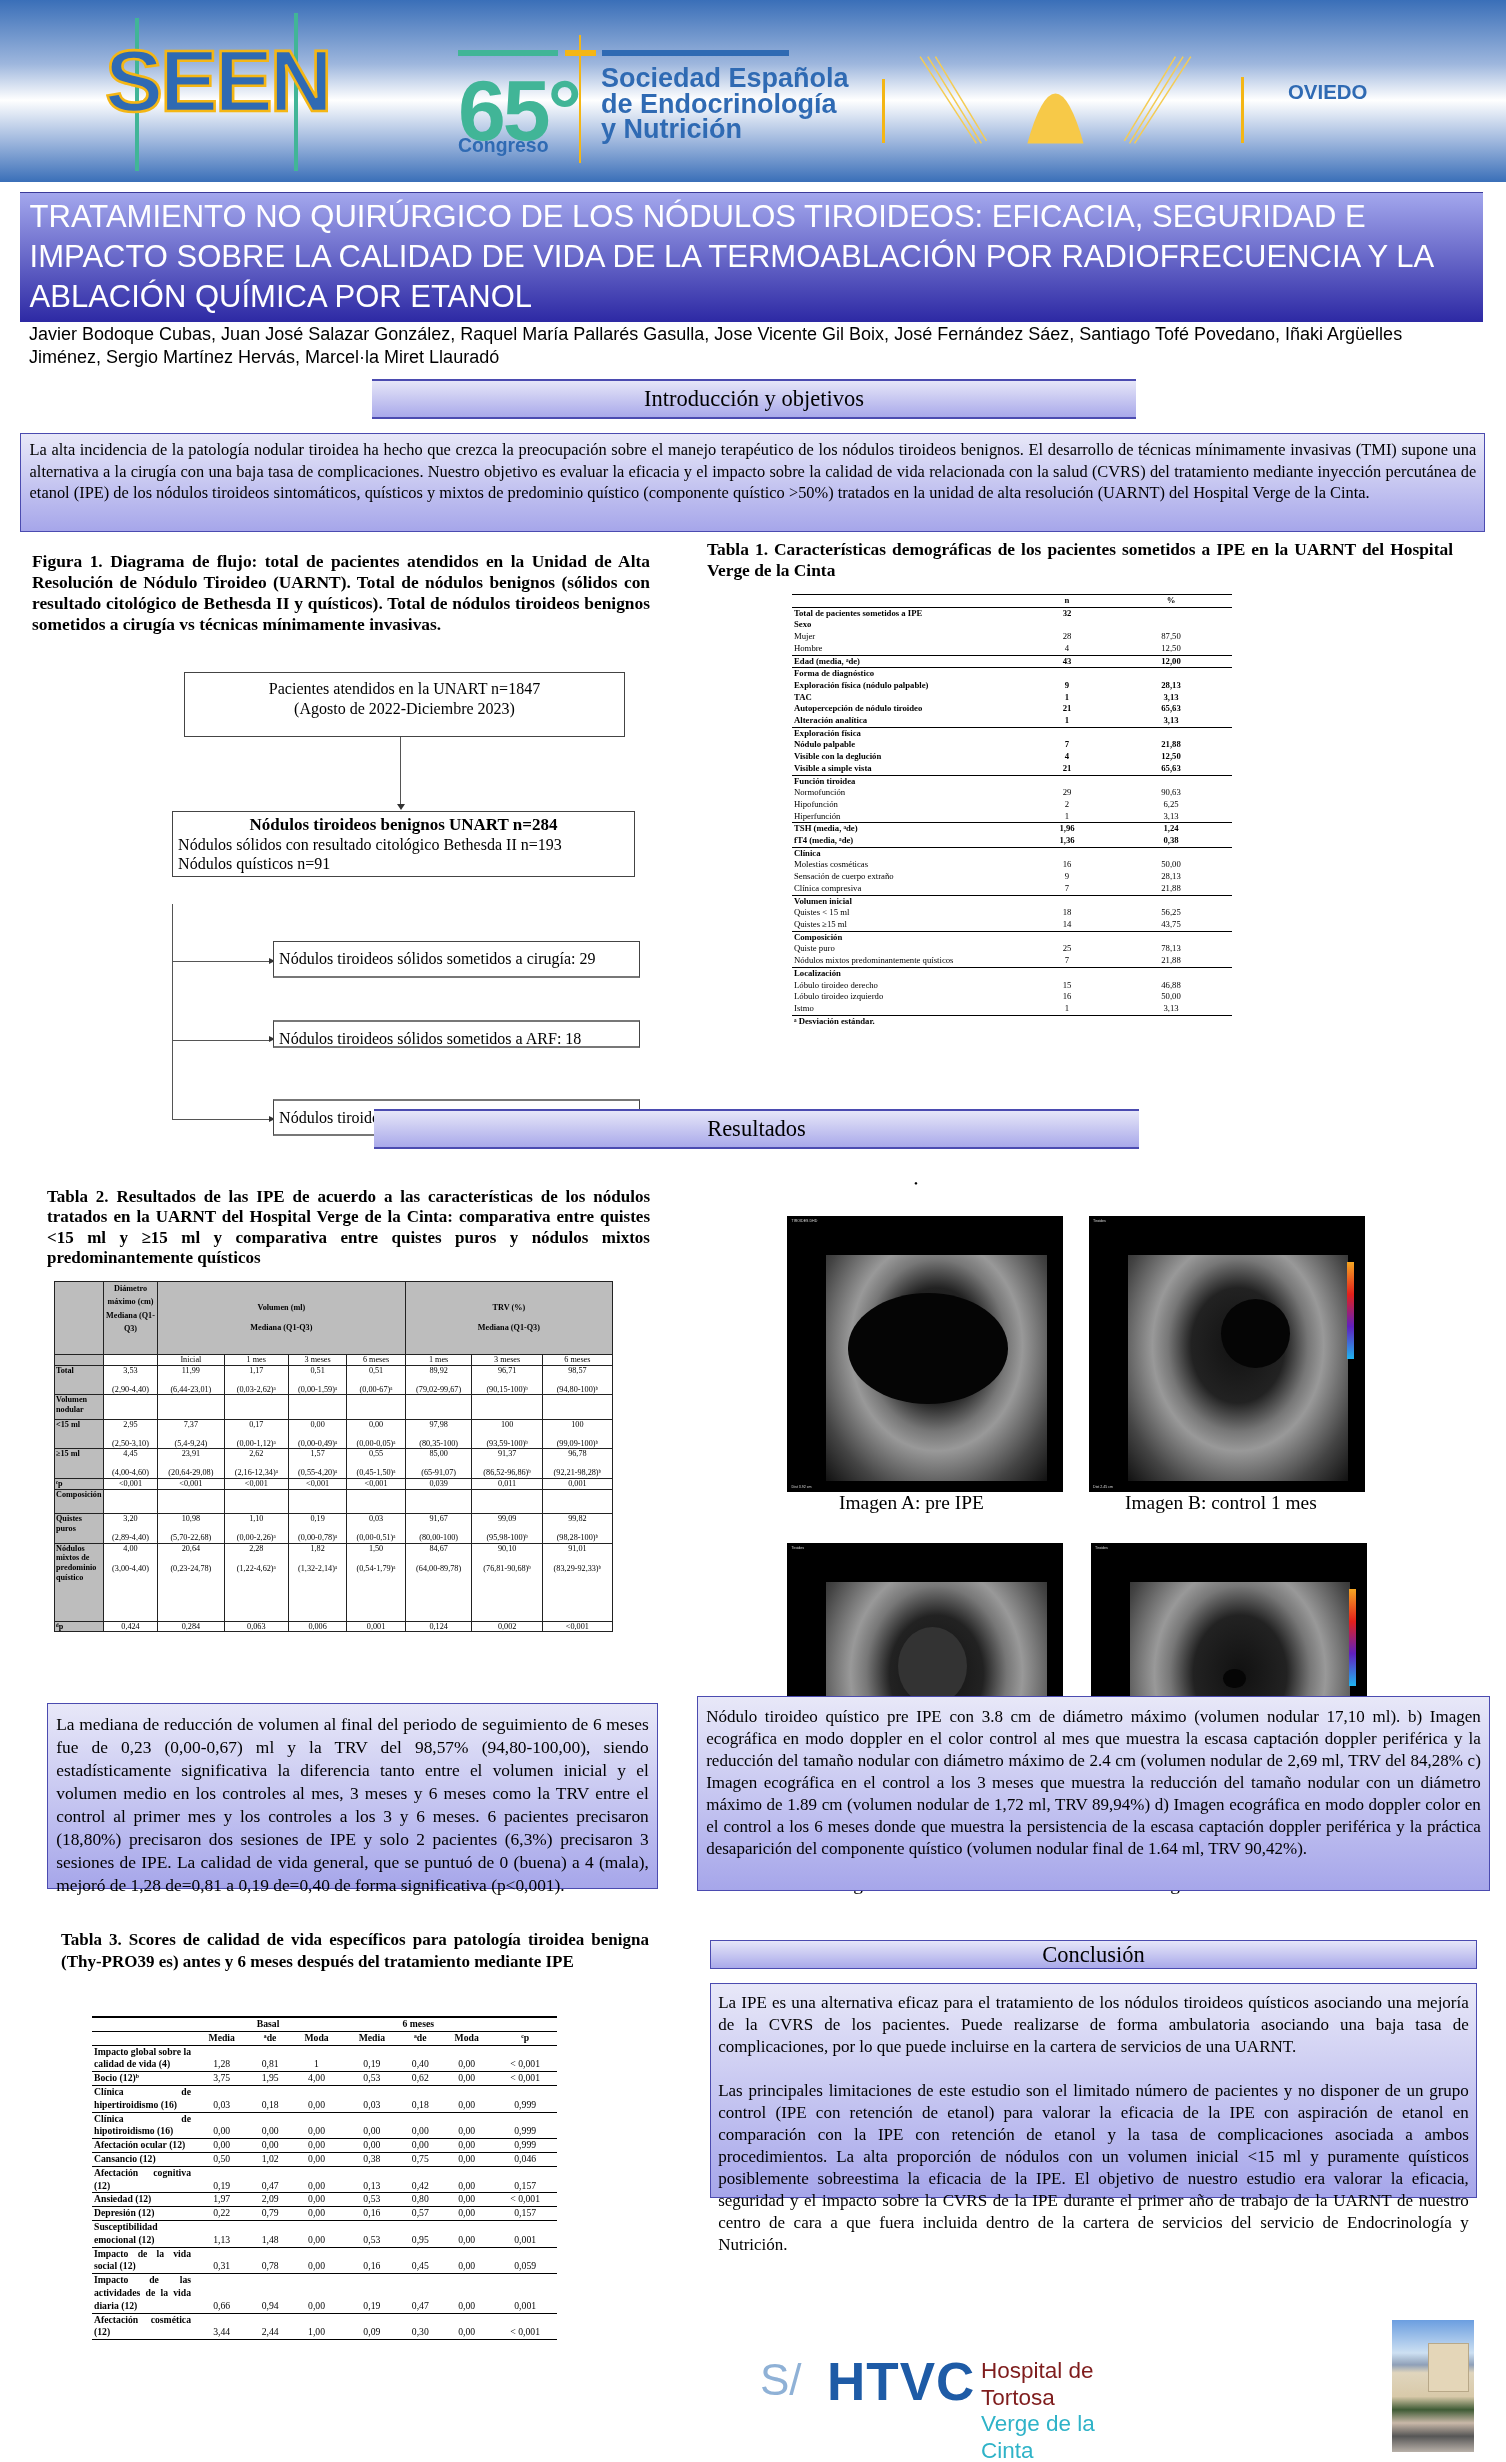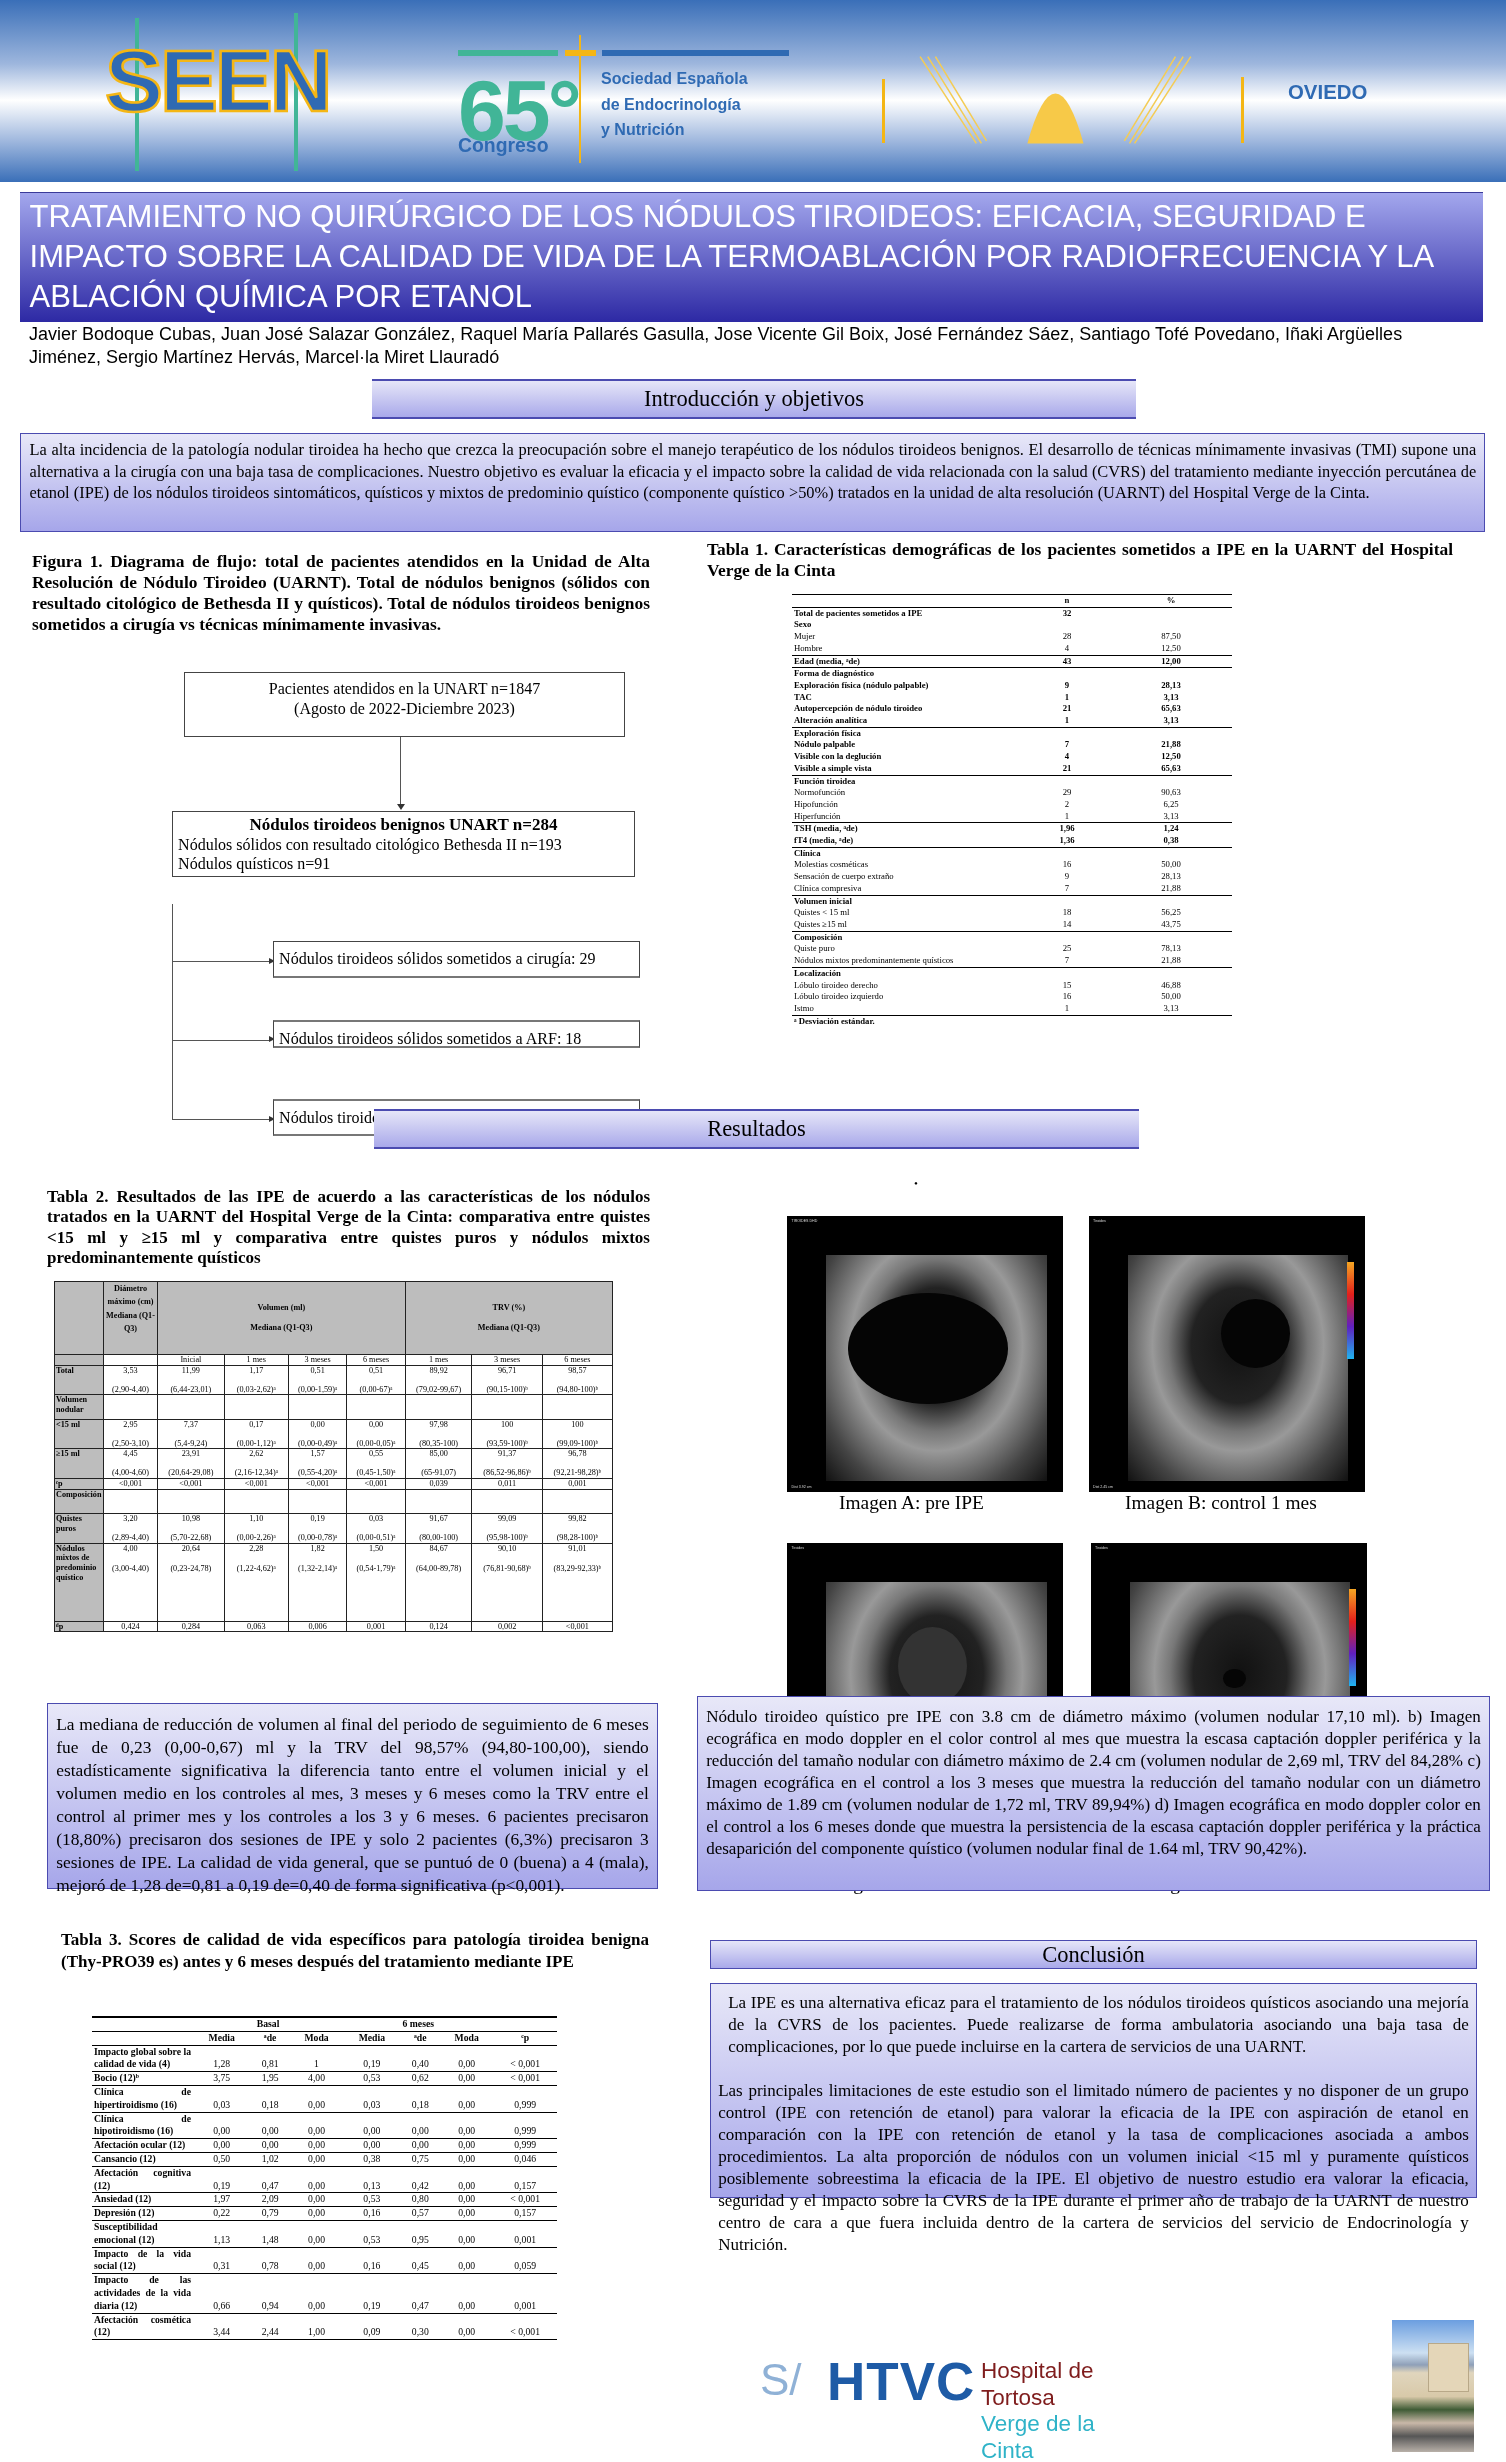--- a/index.html
+++ b/index.html
@@ -4,21 +4,21 @@
 <style>
   html,body{margin:0;padding:0;background:#fff;}
   body{width:1507px;height:2462px;position:relative;overflow:hidden;font-family:"Liberation Serif",serif;color:#000;}
   .abs{position:absolute;box-sizing:border-box;}
   
   #banner{left:0;top:0;width:1507px;height:182px;background:linear-gradient(#3a6fb8 0%,#9db6dd 35%,#ffffff 55%,#9db6dd 78%,#3a6fb8 100%);}
   .sen{left:105px;top:31px;font-family:"Liberation Sans",sans-serif;font-weight:bold;font-size:87px;letter-spacing:-3.1px;color:#2f6ab3;-webkit-text-stroke:2.6px #f4b615;}
   .sen-spire{width:4.1px;background:#41b597;}
   .c65{left:458px;top:61px;font-family:"Liberation Sans",sans-serif;font-weight:bold;font-size:86px;color:#41b597;letter-spacing:-3.1px;}
   .cong-txt{font-family:"Liberation Sans",sans-serif;font-weight:bold;color:#2f6ab3;}
-  .seen-txt{left:601px;top:66px;font-family:"Liberation Sans",sans-serif;font-weight:bold;font-size:16px;line-height:25.6px;color:#2f6ab3;}
+  .seen-txt{left:601px;top:66px;font-family:"Liberation Sans",sans-serif;font-weight:bold;font-size:27px;line-height:25.6px;color:#2f6ab3;}
   .ybar{background:#f4b615;}
   .oviedo{left:1288px;top:81px;font-family:"Liberation Sans",sans-serif;font-weight:bold;font-size:20.4px;color:#2f6ab3;}
   
   #titlebox{left:20.4px;top:192px;width:1463px;height:130px;background:linear-gradient(#a3a7ed,#2d29a4);border-top:1.5px solid #3a3a9a;}
   #title{left:9.2px;top:4.1px;right:9.2px;color:#fff;font-family:"Liberation Sans",sans-serif;font-size:31px;line-height:40px;}
   #authors{left:29px;top:323px;width:1431px;font-family:"Liberation Sans",sans-serif;font-size:18px;line-height:22.5px;}
   .sechead{background:linear-gradient(#e6e6f8,#a9a9ea);border-top:2px solid #4b4bb0;border-bottom:2px solid #4b4bb0;text-align:center;font-size:22.5px;display:flex;align-items:center;justify-content:center;}
   .panel{background:linear-gradient(#e8e8f8,#a6a6ea);border:1.5px solid #4b4bb0;border-left:1px solid #4b4bb0;border-right:1px solid #4b4bb0;font-size:17px;line-height:22.5px;text-align:justify;padding:9.2px 8.2px;}
   .cap{font-weight:bold;font-size:17.4px;line-height:21px;text-align:justify;}
   
@@ -737,21 +737,21 @@
         <td>0,09</td>
         <td>0,30</td>
         <td>0,00</td>
         <td>&lt; 0,001</td>
       </tr>
     </tbody>
 </table>
 
 <div class="abs sechead" style="left:710px;top:1940px;width:767px;height:29px;border-top:1px solid #4b4bb0;border-bottom:1px solid #4b4bb0;border-left:1px solid #4b4bb0;border-right:1px solid #4b4bb0;">Conclusión</div>
 <div class="abs panel" style="left:710px;top:1983px;width:767px;height:215px;font-size:17px;line-height:22px;padding:8.2px 7.2px;">
-  <p style="margin:0 0 22px 10px;">La IPE es una alternativa  eficaz para el tratamiento de los nódulos tiroideos quísticos asociando una mejoría de la CVRS de los pacientes. Puede realizarse de forma ambulatoria asociando una baja tasa de complicaciones, por lo que puede incluirse en la cartera de servicios de una UARNT.</p>
+  <p style="margin:0 0 22px 0;">La IPE es una alternativa  eficaz para el tratamiento de los nódulos tiroideos quísticos asociando una mejoría de la CVRS de los pacientes. Puede realizarse de forma ambulatoria asociando una baja tasa de complicaciones, por lo que puede incluirse en la cartera de servicios de una UARNT.</p>
   <p style="margin:0;">Las principales limitaciones de este estudio son el limitado número de pacientes y no disponer de un grupo control (IPE con retención de etanol) para valorar la eficacia de la IPE con aspiración de etanol en comparación con la IPE con retención de etanol y la tasa de complicaciones asociada a ambos procedimientos. La alta proporción de nódulos con un volumen inicial &lt;15 ml y puramente quísticos posiblemente sobreestima la eficacia de la IPE.  El objetivo de nuestro estudio era valorar la eficacia, seguridad y el impacto sobre la CVRS de la IPE durante el primer año de trabajo de la UARNT de nuestro centro de cara a que fuera incluida dentro de la cartera de servicios del servicio de Endocrinología y Nutrición.</p>
 </div>
 
 <div class="abs" style="left:760px;top:2351px;width:388px;height:61px;">
   <div class="abs" style="left:0;top:4.1px;font-family:'Liberation Sans',sans-serif;font-size:44px;color:#8fb1d6;">S/</div>
   <div class="abs" style="left:67px;top:0;font-family:'Liberation Sans',sans-serif;font-weight:bold;font-size:53px;color:#1e5ba6;letter-spacing:1px;">HTVC</div>
   <div class="abs" style="left:221px;top:7.2px;font-family:'Liberation Sans',sans-serif;font-size:22.5px;line-height:26.6px;">
     <div style="color:#7f1d1d;">Hospital de Tortosa</div>
     <div style="color:#2fb3c8;">Verge de la Cinta</div>
   </div>

